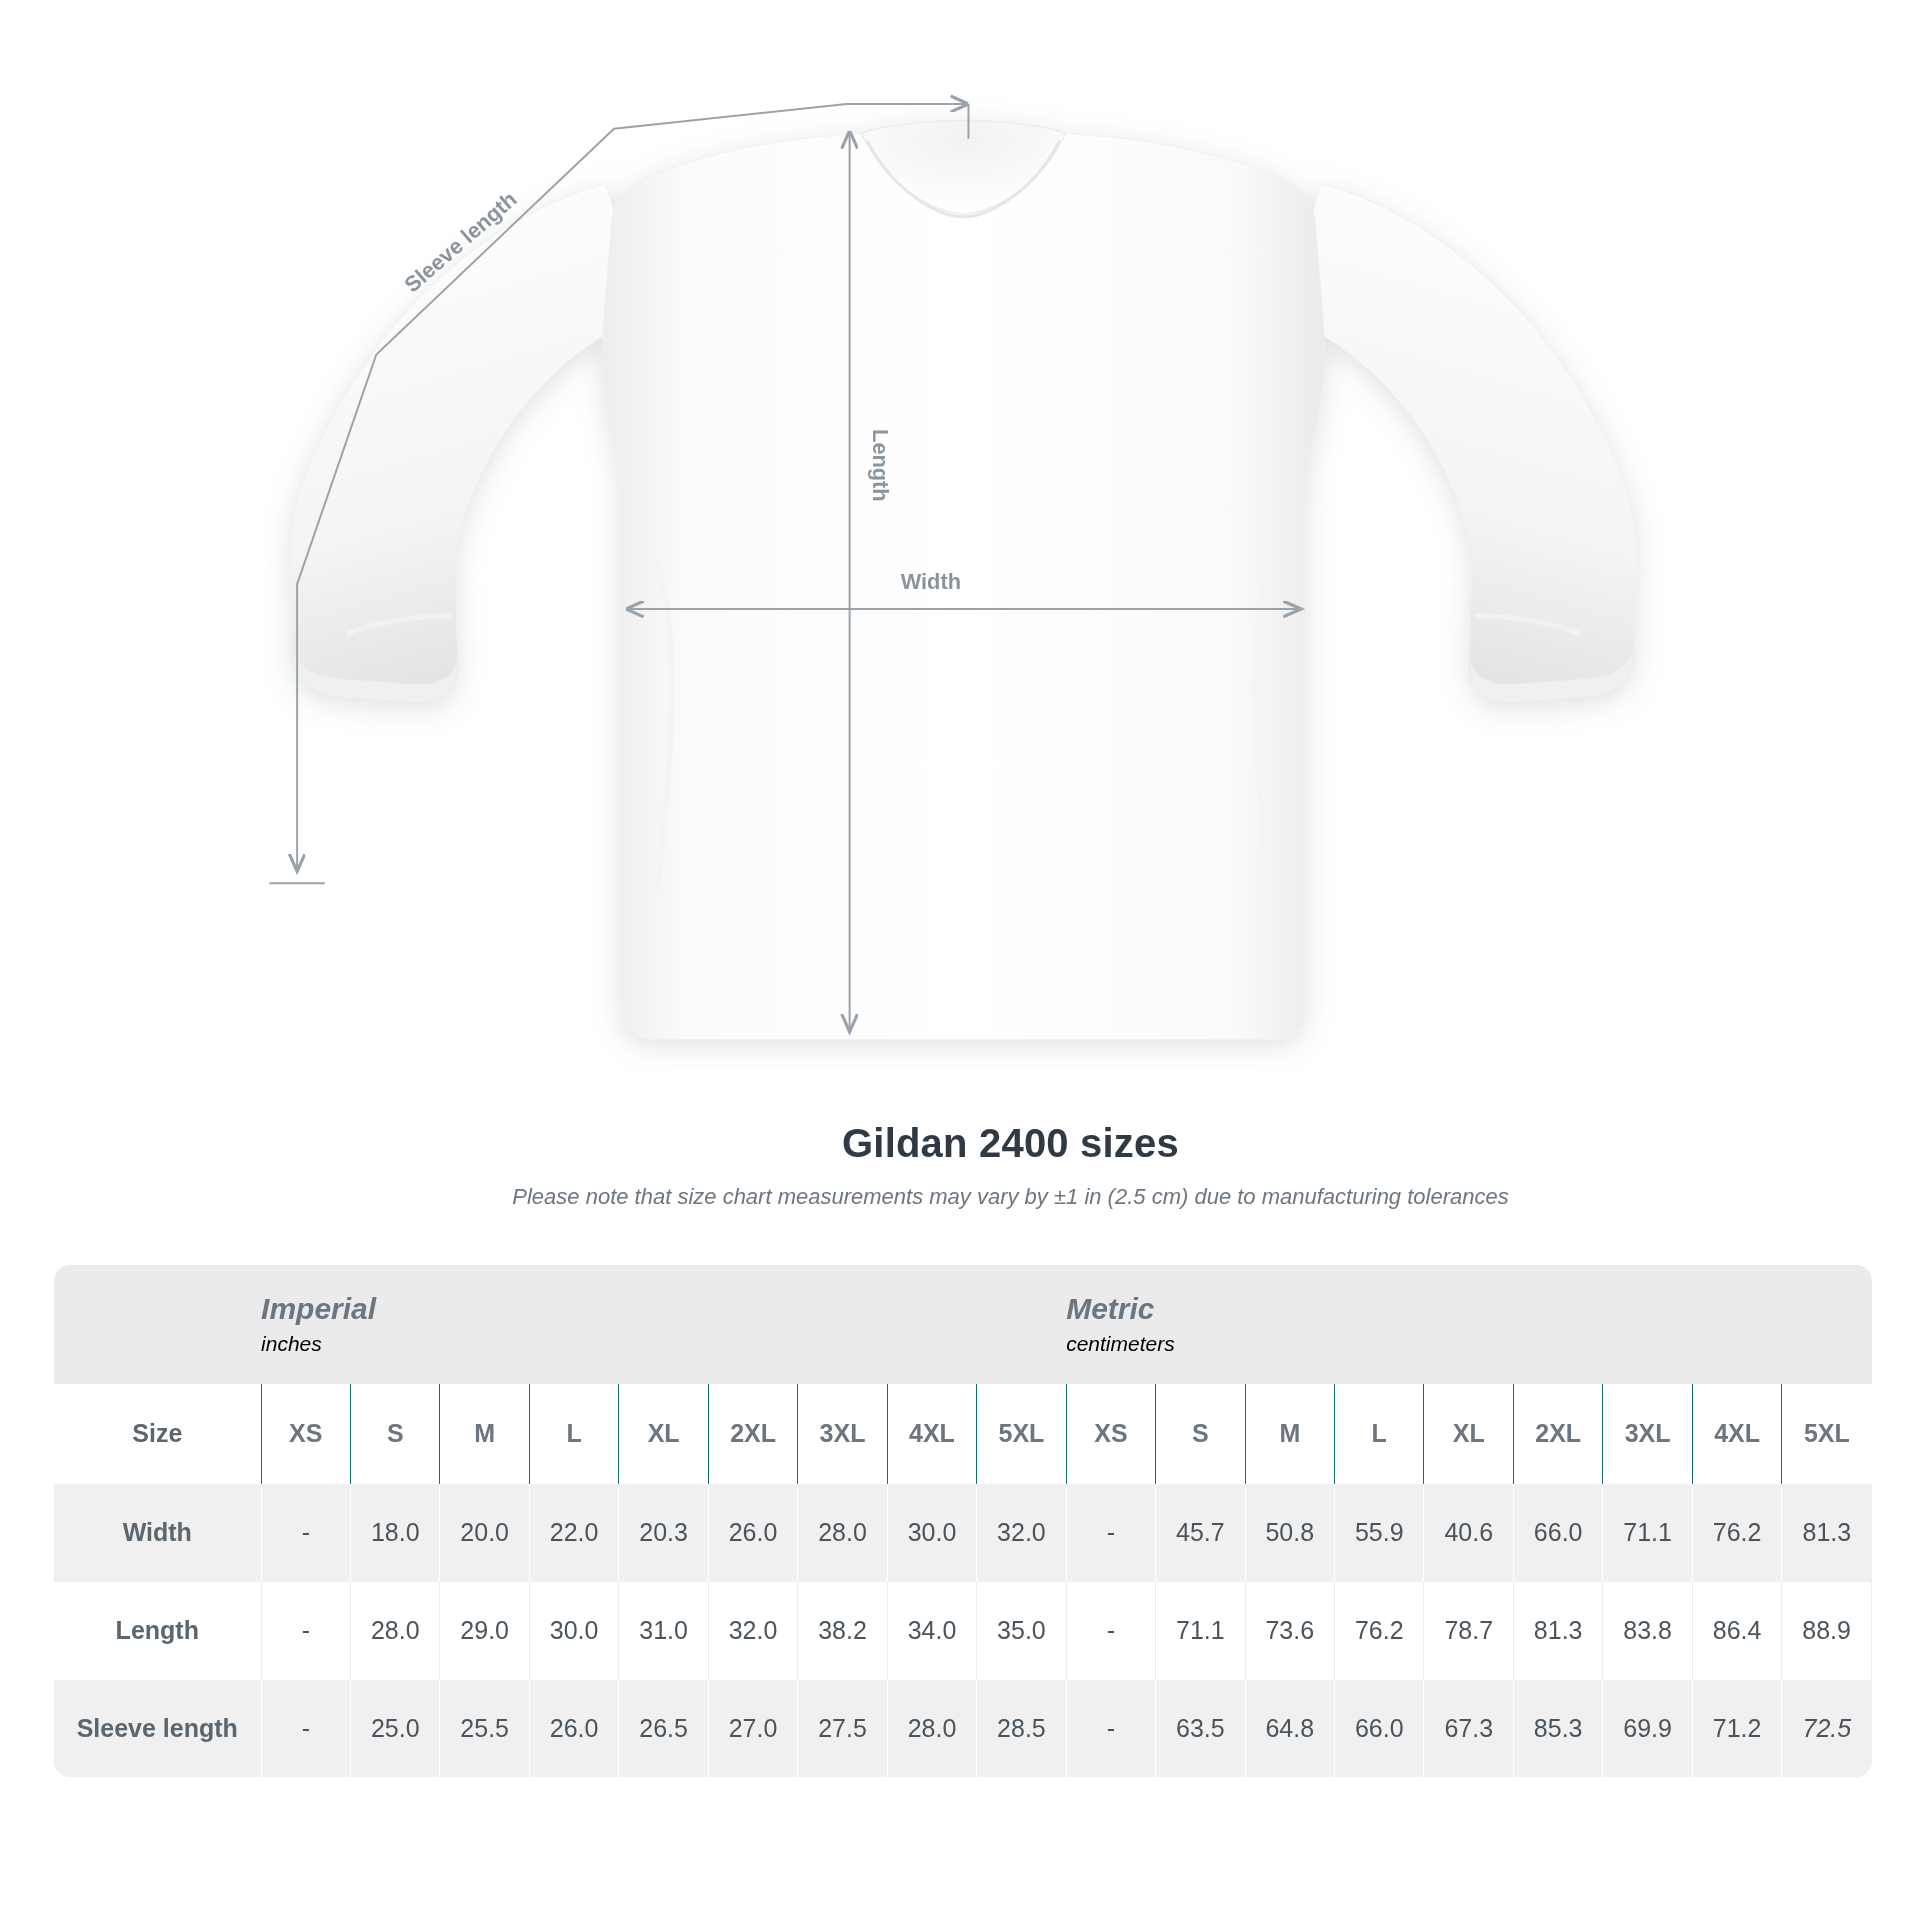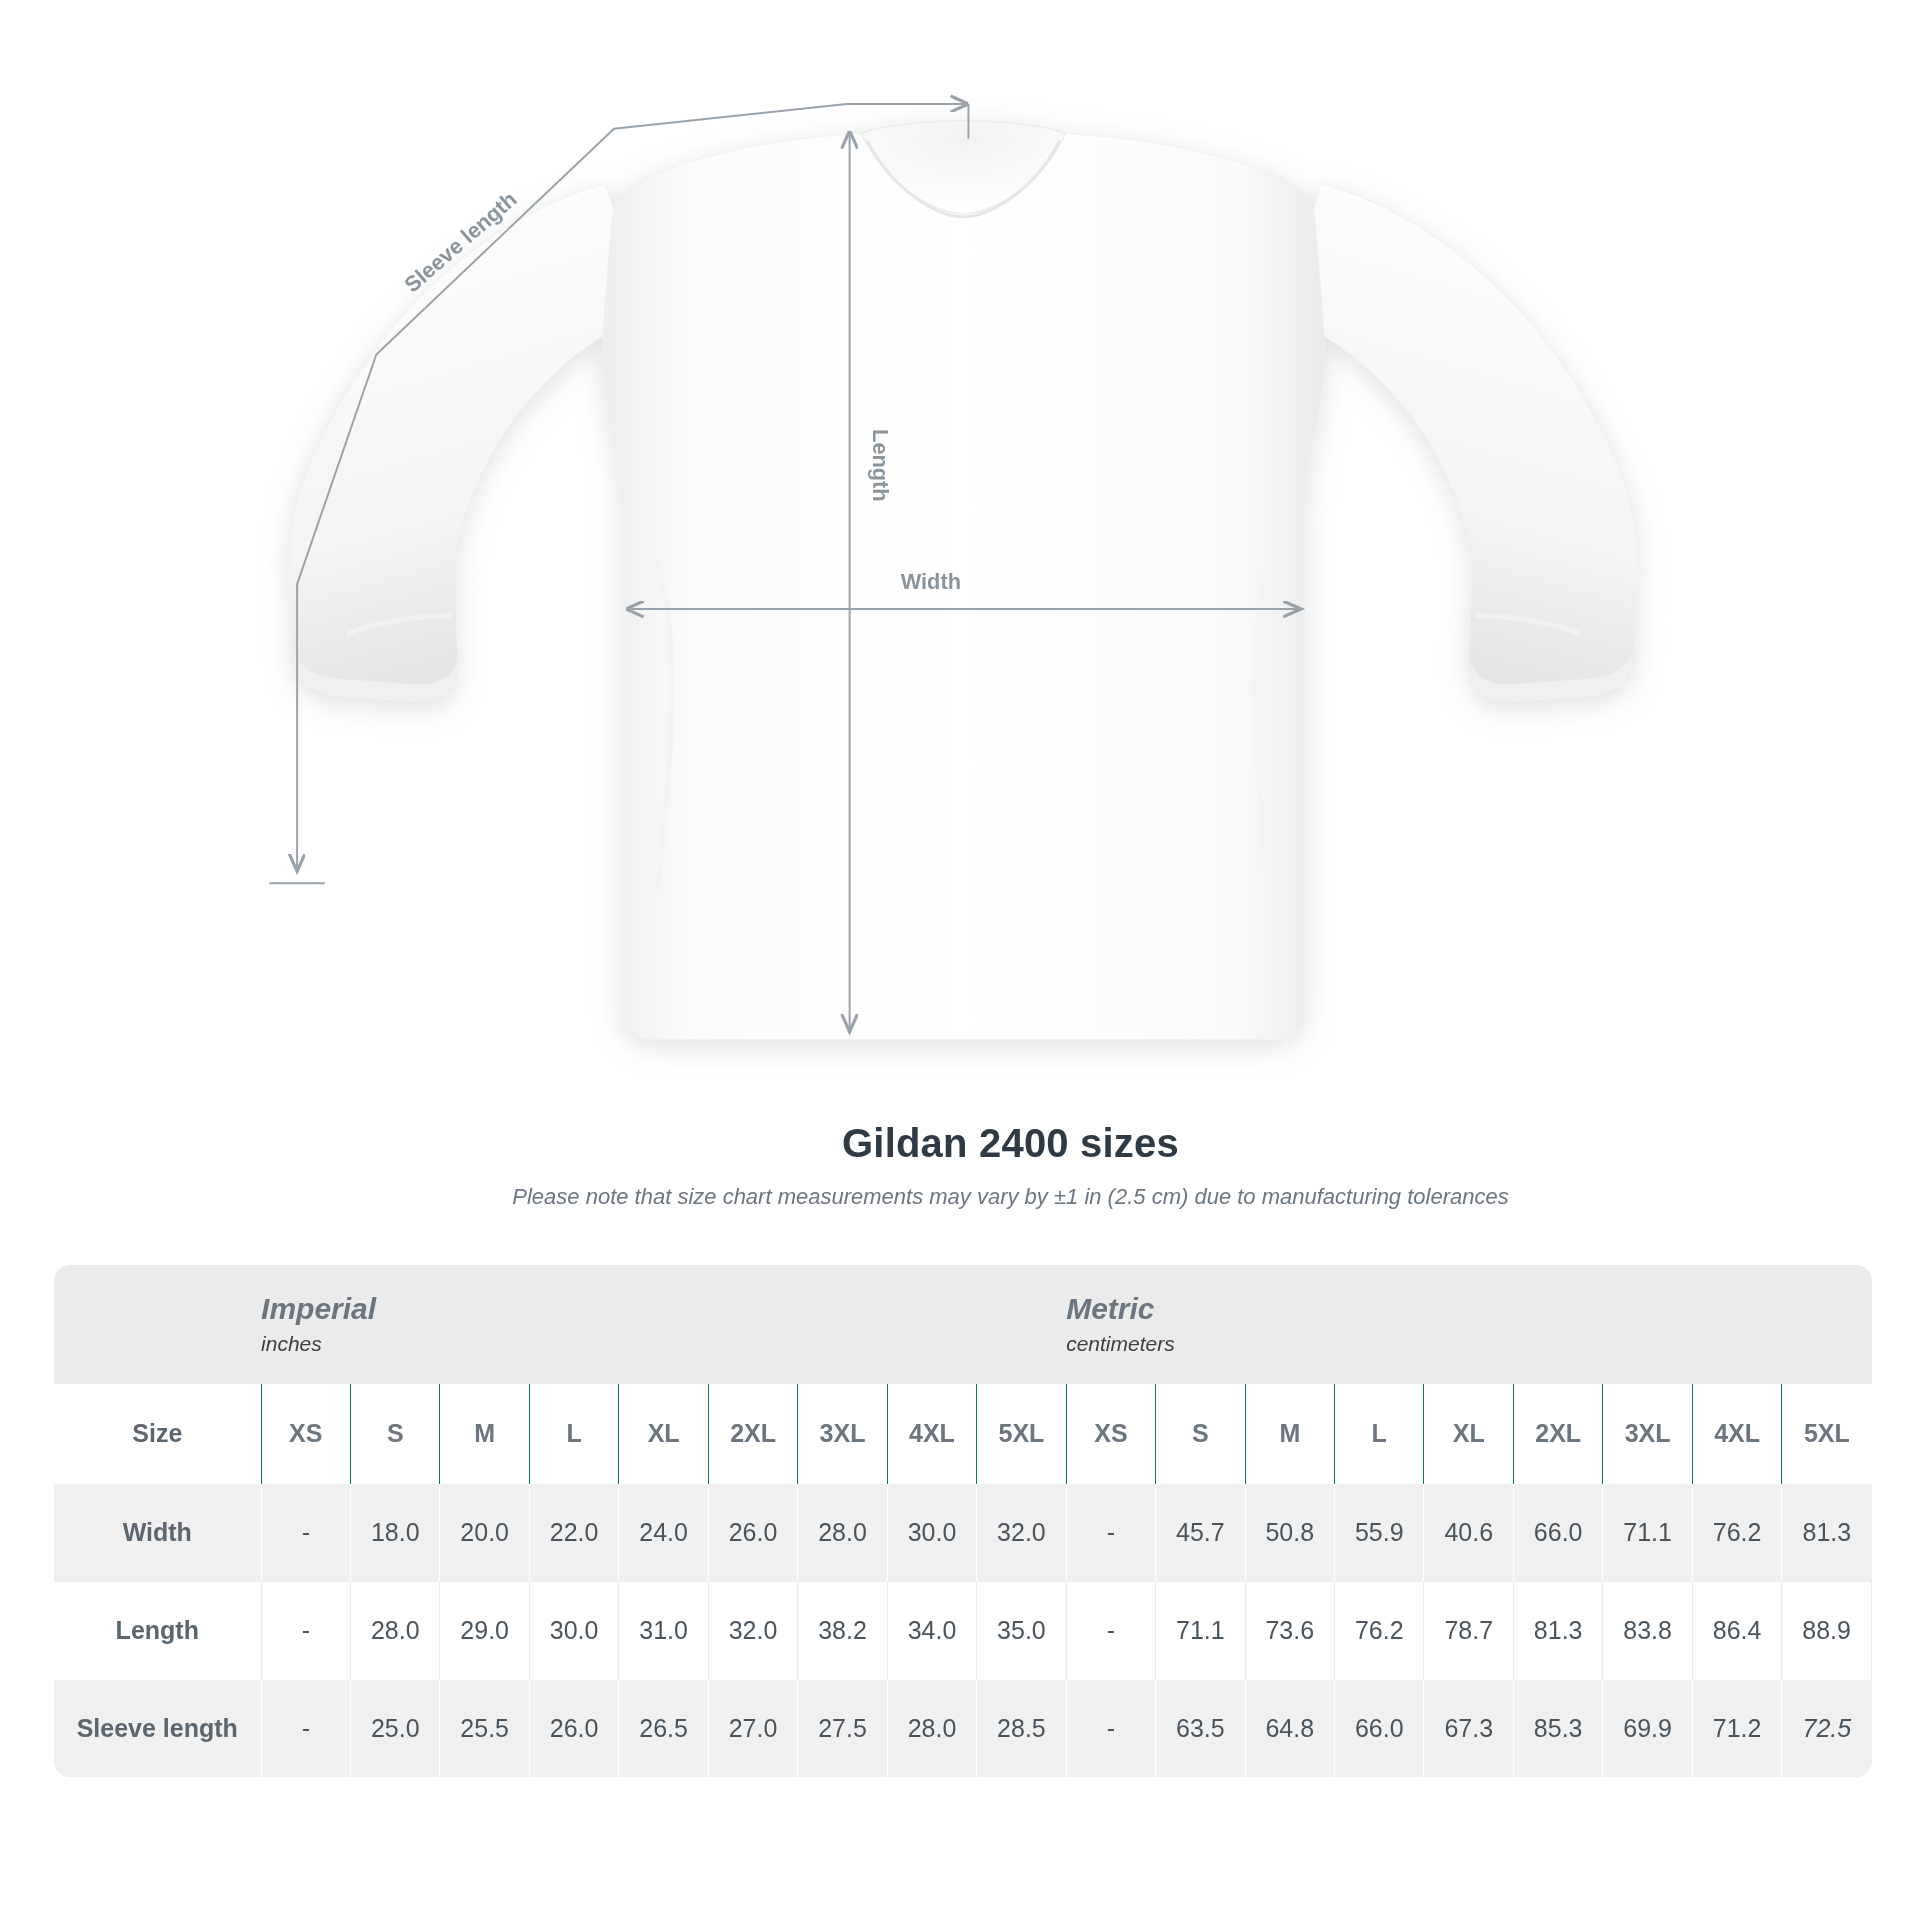--- a/index.html
+++ b/index.html
@@ -82,21 +82,21 @@
   .unit-name {
     font-size: 30px;
     font-weight: bold;
     font-style: italic;
     color: #6b7680;
     line-height: 1.25;
   }
   .unit-sub {
     font-size: 21px;
     font-style: italic;
-    color: #404040;
+    color: #000000;
     line-height: 1.5;
   }
   .blank-head {
     background: #ebebeb;
   }
 
   .hdr-row td {
     height: 99px;
     background: #ffffff;
     text-align: center;
@@ -308,21 +308,21 @@
           <td>4XL</td>
           <td>5XL</td>
         </tr>
 
         <tr class="data-row odd">
           <td class="label-cell">Width</td>
           <td>-</td>
           <td>18.0</td>
           <td>20.0</td>
           <td>22.0</td>
-          <td>24.0</td>
+          <td>20.3</td>
           <td>26.0</td>
           <td>28.0</td>
           <td>30.0</td>
           <td>32.0</td>
           <td>-</td>
           <td>45.7</td>
           <td>50.8</td>
           <td>55.9</td>
           <td>40.6</td>
           <td>66.0</td>

